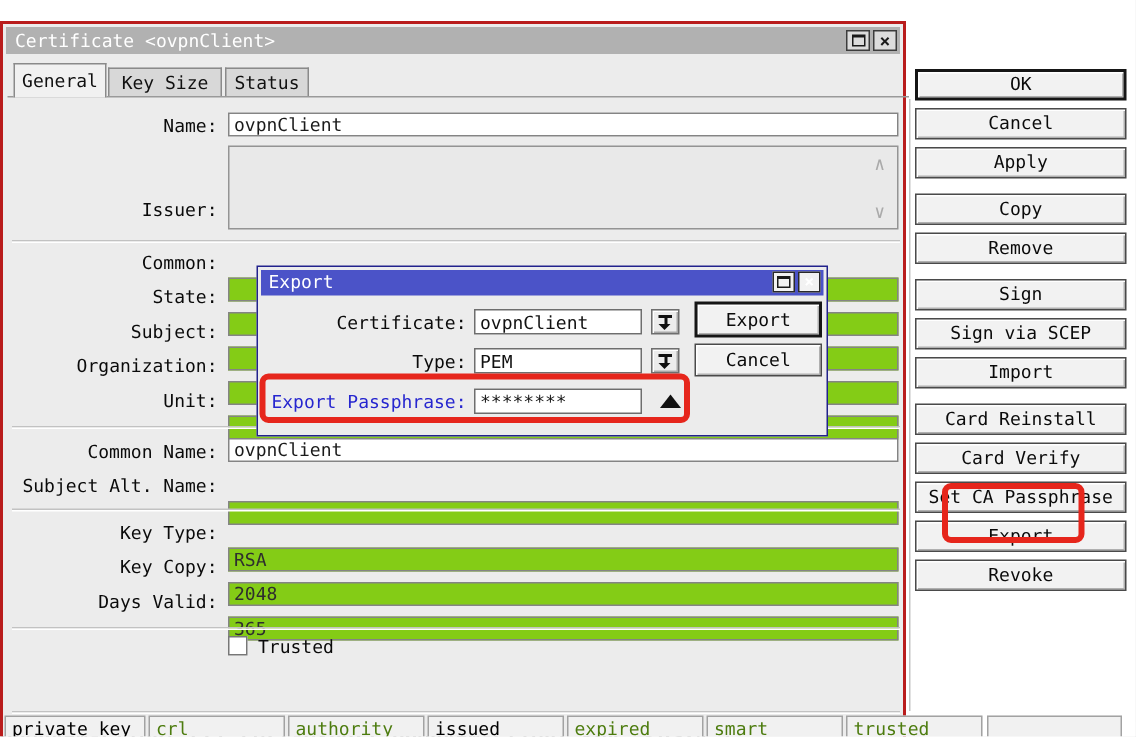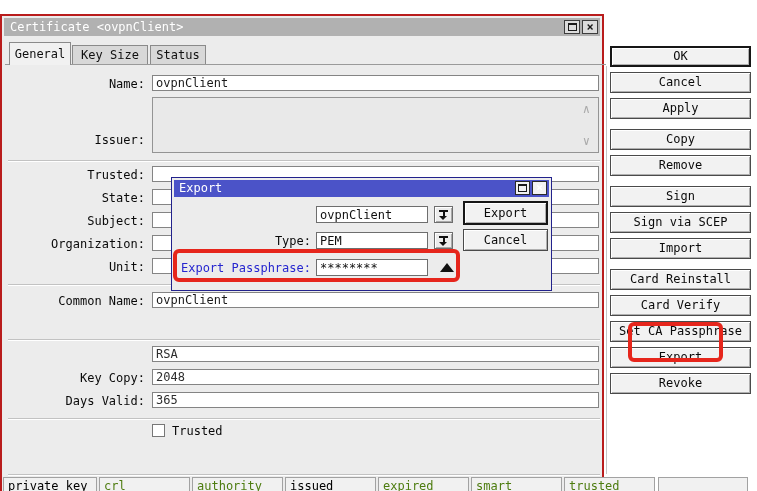--- a/index.html
+++ b/index.html
@@ -27,21 +27,21 @@
   .tab.t3 { left:148px; top:29px; width:56px; height:19px; background:#d8d8d8; line-height:18px; }
   .tabline { position:absolute; left:3px; top:48px; width:601px; height:1px; background:#9a9a9a; z-index:2; }
   .vsep { position:absolute; left:604px; top:50px; width:2px; height:408px;
     border-left:1px solid #c4c4c4; border-right:1px solid #fff; }
 
   
   .flabel { position:absolute; left:0; width:139px; text-align:right; font-size:12px; color:#0a0a0a; }
   .finput { position:absolute; left:146px; width:447px; height:16px; font-size:12px;
     font-family:inherit; padding:0 3px; border:1px solid #848484; color:#1a1a1a; }
   .finput.white { background:#fff; }
-  .finput.dis { background:#ffffff; color:#2e2e2e; }
+  .finput.dis { background:#84cc16; color:#2e2e2e;margin-top:19px; }
   .frow { position:absolute; left:4px; width:600px; height:17px; }
   .issuer-box { position:absolute; left:146px; top:0; width:447px; height:56px;
     background:#e9e9e9; border:1px solid #949494; }
   .scroll-arrow { position:absolute; right:8px; color:#aaaaaa; font-size:12px; line-height:10px; cursor:default; }
   .sep { position:absolute; left:6px; width:592px; height:2px;
     border-top:1px solid #c2c2c2; border-bottom:1px solid #fff; }
   .checkbox { position:absolute; left:146px; top:0; width:13px; height:13px;
     background:#fff; border:1px solid #777; }
   .cb-label { position:absolute; left:166px; top:0; font-size:12px; color:#0a0a0a; }
 
@@ -125,21 +125,21 @@
       <span class="flabel" style="top:36px">Issuer:</span>
       <div class="issuer-box">
         <span class="scroll-arrow" style="top:6px">∧</span>
         <span class="scroll-arrow" style="bottom:6px">∨</span>
       </div>
     </div>
 
     <div class="sep" style="top:144px"></div>
 
     <div class="frow" style="top:150px">
-      <span class="flabel" style="top:2px">Trusted:</span>
+      <span class="flabel" style="top:2px">Common:</span>
       <input class="finput dis" readonly="" value="" style="">
     </div>
     <div class="frow" style="top:173px">
       <span class="flabel" style="top:2px">State:</span>
       <input class="finput dis" readonly="" value="" style="">
     </div>
     <div class="frow" style="top:196px">
       <span class="flabel" style="top:2px">Subject:</span>
       <input class="finput dis" readonly="" value="" style="">
     </div>
@@ -151,24 +151,29 @@
       <span class="flabel" style="top:2px">Unit:</span>
       <input class="finput dis" readonly="" value="" style="">
     </div>
 
     <div class="sep" style="top:268px"></div>
 
     <div class="frow" style="top:276px">
       <span class="flabel" style="top:2px">Common Name:</span>
       <input class="finput white" readonly="" value="ovpnClient" style="">
     </div>
+    <div class="frow" style="top:299px">
+      <span class="flabel" style="top:2px">Subject Alt. Name:</span>
+      <input class="finput dis" readonly="" value="" style="">
+    </div>
 
     <div class="sep" style="top:323px"></div>
 
     <div class="frow" style="top:330px">
+      <span class="flabel" style="top:2px">Key Type:</span>
       <input class="finput dis" readonly="" value="RSA" style="">
     </div>
     <div class="frow" style="top:353px">
       <span class="flabel" style="top:2px">Key Copy:</span>
       <input class="finput dis" readonly="" value="2048" style="">
     </div>
     <div class="frow" style="top:376px">
       <span class="flabel" style="top:2px">Days Valid:</span>
       <input class="finput dis" readonly="" value="365" style="">
     </div>
@@ -211,20 +216,21 @@
       <span>Export</span>
       <span class="dlg-btn dlg-max">
         <span class="max-glyph"></span>
       </span>
       <span class="dlg-btn dlg-close">
         <span>×</span>
       </span>
     </div>
 
     <div class="drow" style="top:28px">
+      <span class="dlabel" style="top:2px">Certificate:</span>
       <input class="dinput" readonly="" value="ovpnClient" style="">
       <span class="dd-btn">
         <span class="dd-bar"></span>
         <span class="dd-stem"></span>
         <span class="dd-tri"></span>
       </span>
     </div>
 
     <div class="drow" style="top:54px">
       <span class="dlabel" style="top:2px">Type:</span>

